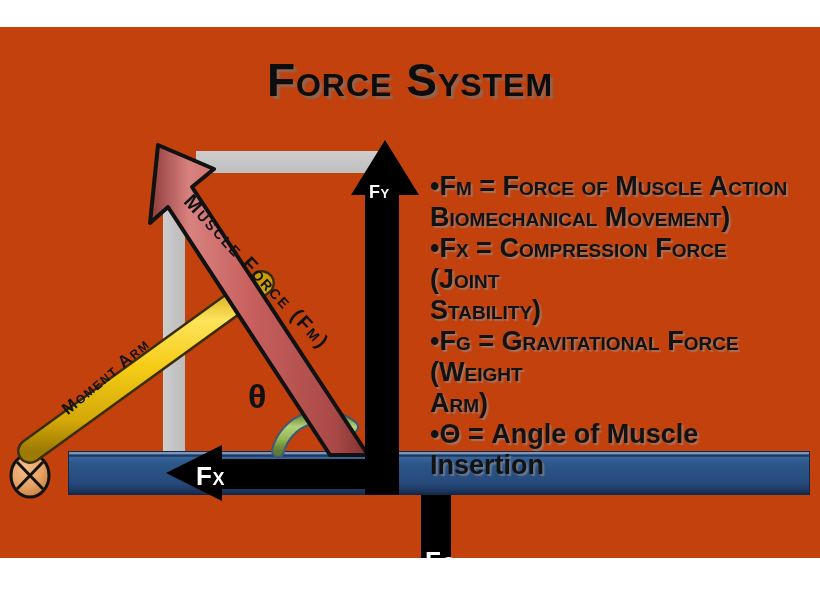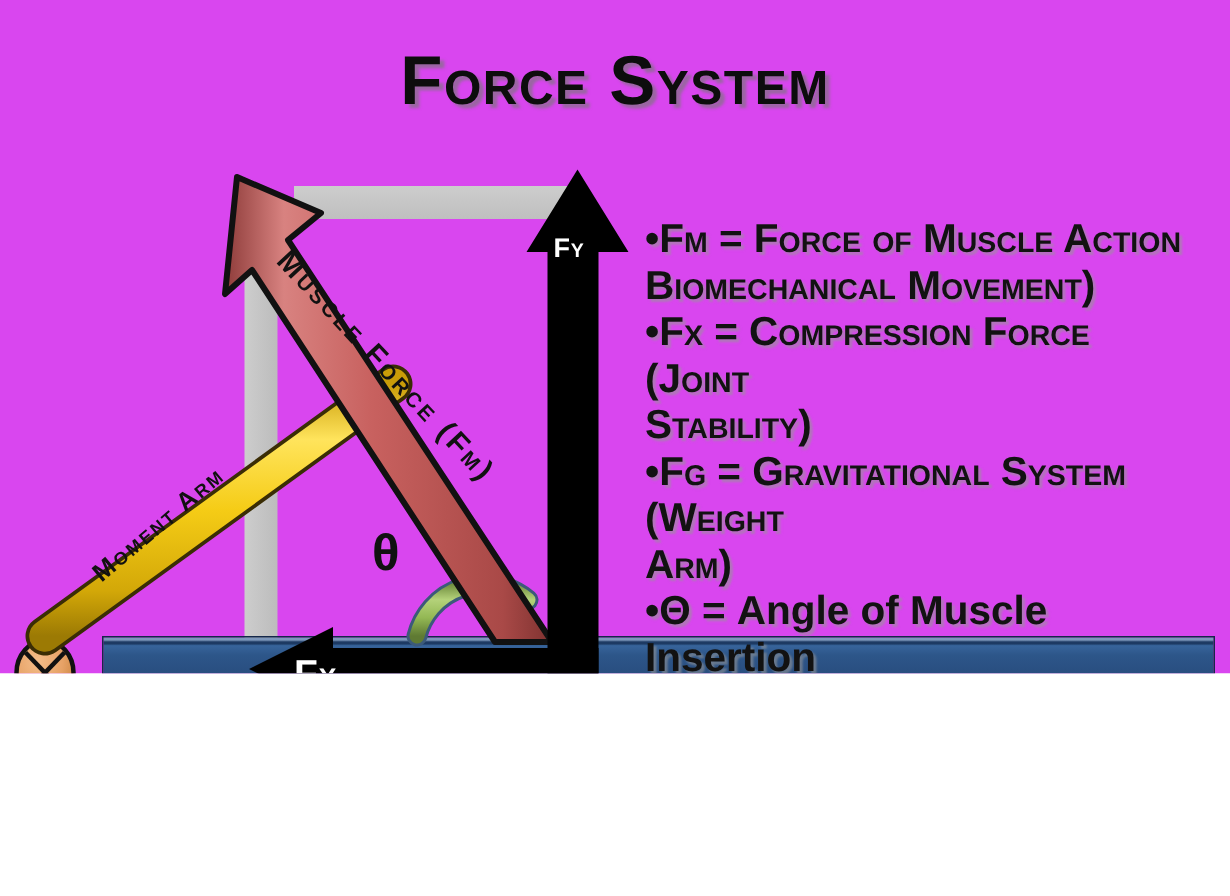--- a/index.html
+++ b/index.html
@@ -3,24 +3,25 @@
 <meta charset="utf-8">
 <style>
   html, body {
     margin: 0;
     padding: 0;
     background: #ffffff;
   }
   #canvas {
     position: relative;
     width: 820px;
-    height: 449px;
-    background: #d946ef;
+    height: 531px;
+    background: #c2410c;
     overflow: hidden;
     font-family: "Liberation Sans", sans-serif;
+    margin-top: 27px;
   }
 
   
   #title {
     position: absolute;
     left: 0;
     top: 26px;
     width: 820px;
     text-align: center;
     font-family: "Liberation Sans", sans-serif;
@@ -263,18 +264,18 @@
   <div id="label-fx" class="force-label">Fx</div>
   <div id="label-fg" class="force-label">Fg</div>
 
   <div id="theta">θ</div>
 
   <div id="legend">
     <div class="legend-line smallcaps">•Fm = Force of Muscle Action</div>
     <div class="legend-line smallcaps">Biomechanical Movement)</div>
     <div class="legend-line smallcaps">•Fx = Compression Force (Joint</div>
     <div class="legend-line smallcaps">Stability)</div>
-    <div class="legend-line smallcaps">•Fg = Gravitational System (Weight</div>
+    <div class="legend-line smallcaps">•Fg = Gravitational Force (Weight</div>
     <div class="legend-line smallcaps">Arm)</div>
     <div class="legend-line">•Θ = Angle of Muscle Insertion</div>
   </div>
 
 </div>
 
 </body></html>

